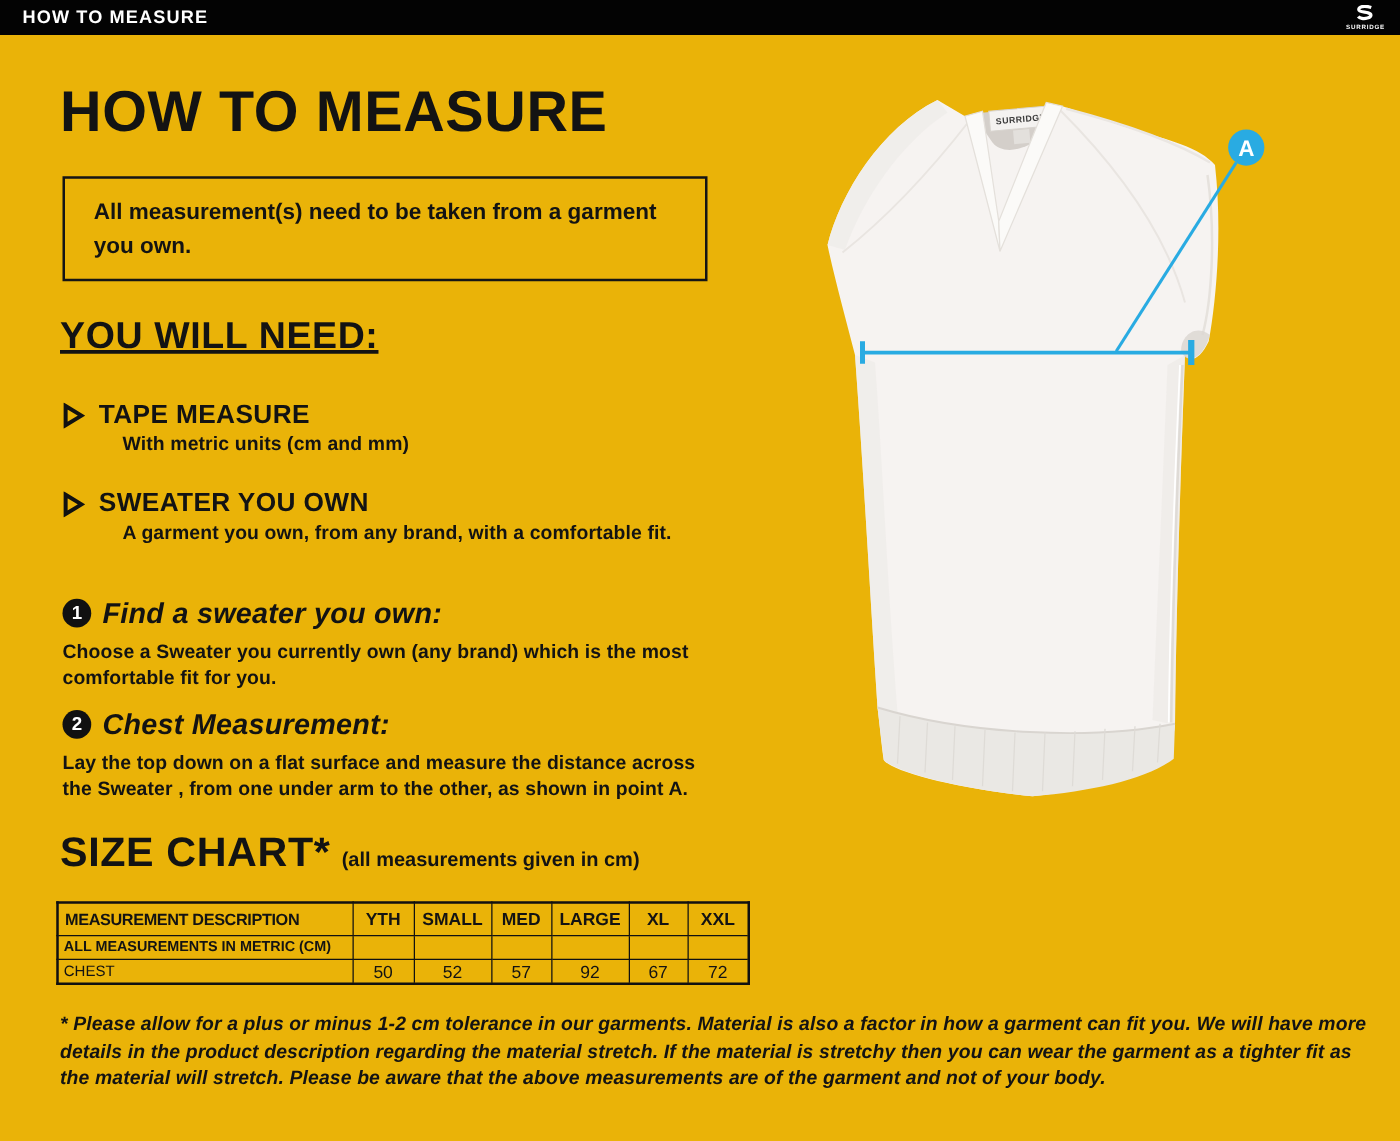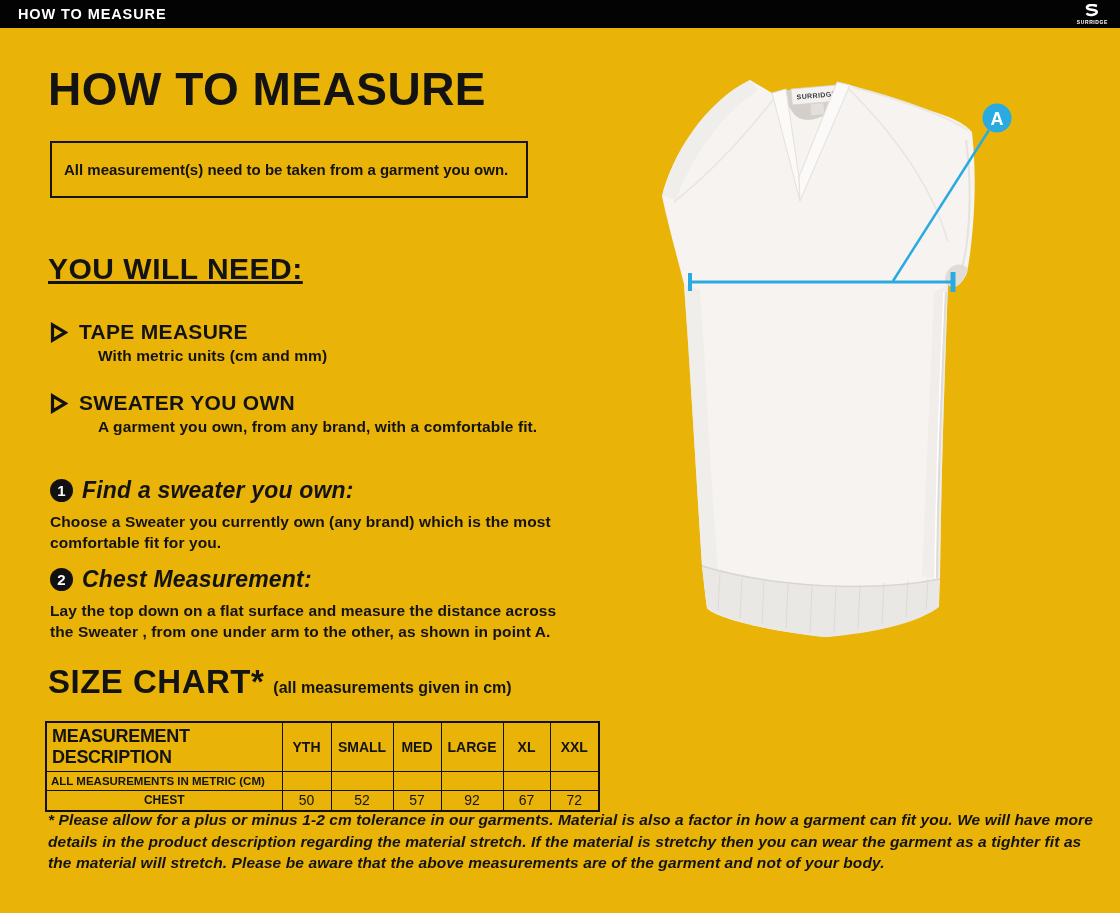--- a/index.html
+++ b/index.html
@@ -8,22 +8,22 @@
 
   
   .topbar { position:absolute; top:0; left:0; width:100%; height:28px; background:#030303;
             display:flex; align-items:center; justify-content:space-between; padding:0 8px 0 18px; }
   .topbar-title { color:#fff; font-size:14.5px; font-weight:700; letter-spacing:.9px; }
   .brand-logo { display:flex; flex-direction:column; align-items:center; line-height:1; padding-right:4px; }
   .brand-logo-text { color:#fff; font-size:5px; font-weight:700; letter-spacing:.6px; margin-top:1px; }
 
   
   .page-title { position:absolute; left:48px; top:62px; font-size:46px; font-weight:800; letter-spacing:.5px; }
-  .notice-box { position:absolute; left:50px; top:141px; width:478px; border:2px solid #151515;
-                padding:13px 12px; font-size:15px; font-weight:700; line-height:27px; }
+  .notice-box { position:absolute; left:50px; top:141px; width:516px; border:2px solid #151515;
+                padding:13px 23px; font-size:18px; font-weight:700; line-height:27px; }
   .ywn-heading { position:absolute; left:48px; top:252px; font-size:30px; font-weight:800; letter-spacing:.5px;text-decoration:underline; }
 
   
   .need-item { position:absolute; left:50px; }
   .need-item.first { top:320px; }
   .need-item.second { top:391px; }
   .need-title-row { display:flex; align-items:center; gap:11px; }
   .need-title { font-size:21px; font-weight:800; letter-spacing:.3px; }
   .need-desc { font-size:15.5px; font-weight:700; margin-top:3px; letter-spacing:.1px;margin-left:48px; }
 
@@ -36,24 +36,24 @@
                 font-size:15px; font-weight:800; display:flex; align-items:center; justify-content:center; flex:0 0 23px; }
   .step-title { font-size:23px; font-weight:800; letter-spacing:.2px;font-style:italic; }
   .step-desc { font-size:15.5px; font-weight:700; line-height:21px; margin-top:7px; letter-spacing:.1px; }
 
   
   .sc-heading { position:absolute; left:48px; top:663px; display:flex; align-items:baseline; gap:9px; }
   .sc-title { font-size:33px; font-weight:800; letter-spacing:.5px; }
   .sc-sub { font-size:16px; font-weight:700; }
   table.size-table { position:absolute; left:45px; top:721px; border-collapse:collapse; border:2px solid #111; }
   .size-table th, .size-table td { border:1.5px solid #111; }
-  .size-table th.desc-col { font-size:18px; font-weight:700; text-align:left; padding:3px 5px; height:26px; letter-spacing:-.3px; }
+  .size-table th.desc-col { font-size:13px; font-weight:700; text-align:left; padding:3px 5px; height:26px; letter-spacing:-.3px; }
   .size-table th.size-col { font-size:14px; font-weight:700; text-align:center; padding:2px 4px;margin-top:31px; }
   .size-table td.metric-label { font-size:11.5px; font-weight:700; text-align:left; padding:1px 4px; height:19px; }
-  .size-table td.row-label { font-size:12px; font-weight:700; text-align:center; padding:1px 4px; height:20px;margin-top:16px; }
+  .size-table td.row-label { font-size:12px; font-weight:400; text-align:left; padding:1px 4px; height:20px;margin-top:16px; }
   .size-table td.val { font-size:14px; font-weight:400; text-align:center; }
 
   
   .footnote { position:absolute; left:48px; top:809px; width:1046px; font-size:15.5px; font-weight:700;
               font-style:italic; line-height:21.5px; letter-spacing:.1px; }
 
   
   .figure { position:absolute; left:650px; top:60px; width:372px; height:614px; }
 </style>
 </head>

